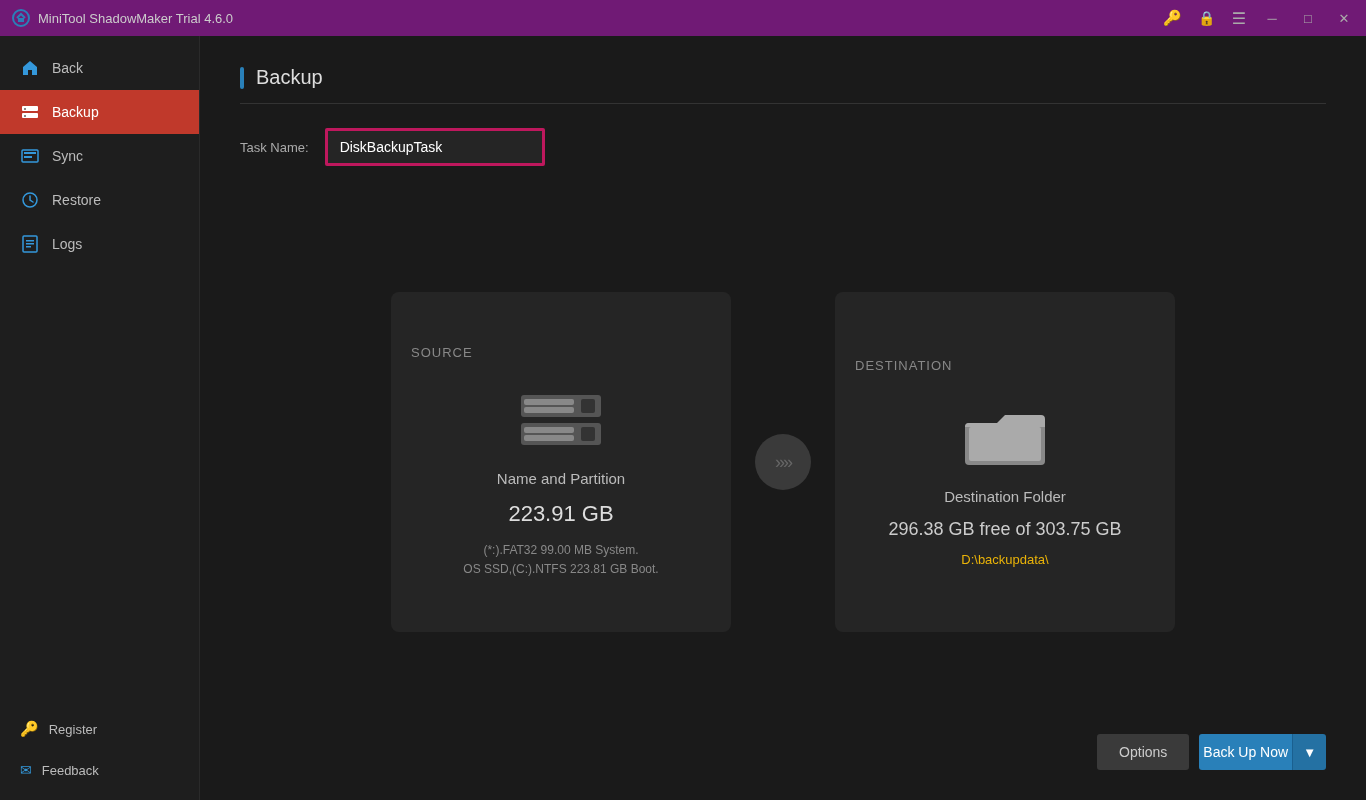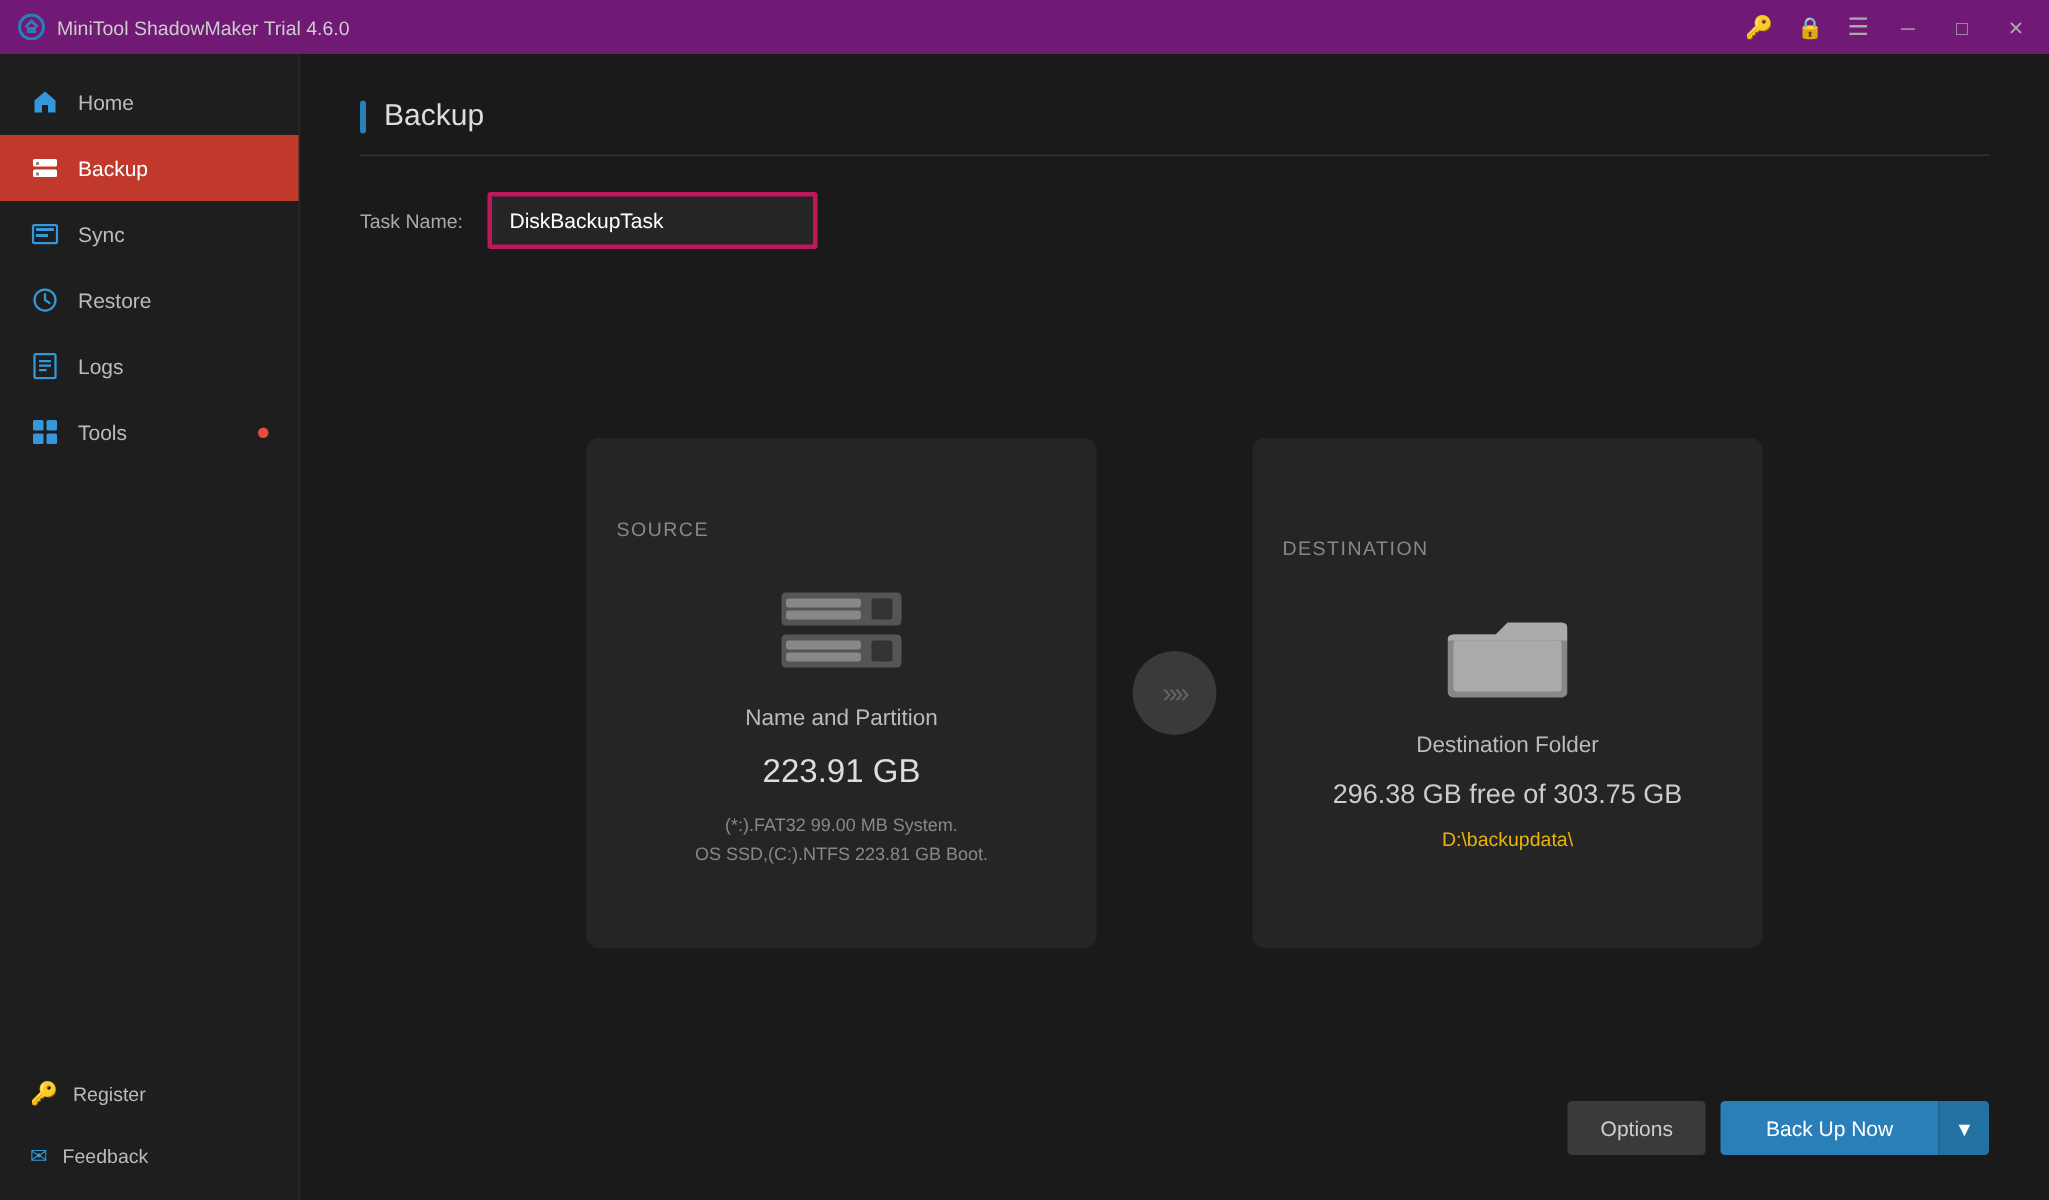--- a/index.html
+++ b/index.html
@@ -276,21 +276,21 @@
     }
 
     .btn-backup-wrap {
       display: flex;
       align-items: stretch;
     }
     .btn-backup {
       background: #2980b9;
       color: #fff;
       border: none;
-      padding: 10px 30px;
+      padding: 10px 4px;
       font-size: 14px;
       cursor: pointer;
       border-radius: 3px 0 0 3px;
     }
     .btn-backup-arrow {
       background: #2471a3;
       color: #fff;
       border: none;
       padding: 10px 10px;
       font-size: 13px;
@@ -330,21 +330,21 @@
 
   <div class="sidebar">
     <nav>
 
       <div class="nav-item">
         <span class="nav-icon">
           <svg width="18" height="18" viewBox="0 0 18 18" fill="none">
             <path d="M2 8 L9 2 L16 8 V16 H11 V11 H7 V16 H2 Z" fill="#3498db"></path>
           </svg>
         </span>
-        <span>Home</span>
+        <span>Back</span>
       </div>
 
       <div class="nav-item active">
         <span class="nav-icon">
           <svg width="18" height="18" viewBox="0 0 18 18" fill="none">
             <rect x="1" y="3" width="16" height="5" rx="1" fill="#fff"></rect>
             <rect x="1" y="10" width="16" height="5" rx="1" fill="#fff"></rect>
             <rect x="3" y="5" width="2" height="2" fill="#888"></rect>
             <rect x="3" y="12" width="2" height="2" fill="#888"></rect>
           </svg>
@@ -379,32 +379,20 @@
           <svg width="18" height="18" viewBox="0 0 18 18" fill="none">
             <rect x="2" y="1" width="14" height="16" rx="1" stroke="#3498db" stroke-width="1.5" fill="none"></rect>
             <rect x="5" y="5" width="8" height="1.5" fill="#3498db"></rect>
             <rect x="5" y="8" width="8" height="1.5" fill="#3498db"></rect>
             <rect x="5" y="11" width="5" height="1.5" fill="#3498db"></rect>
           </svg>
         </span>
         <span>Logs</span>
       </div>
 
-      <div class="nav-item" style="position:relative;">
-        <span class="nav-icon">
-          <svg width="18" height="18" viewBox="0 0 18 18" fill="none">
-            <rect x="1" y="1" width="7" height="7" rx="1" fill="#3498db"></rect>
-            <rect x="10" y="1" width="7" height="7" rx="1" fill="#3498db"></rect>
-            <rect x="1" y="10" width="7" height="7" rx="1" fill="#3498db"></rect>
-            <rect x="10" y="10" width="7" height="7" rx="1" fill="#3498db"></rect>
-          </svg>
-        </span>
-        <span>Tools</span>
-        <span class="nav-dot"></span>
-      </div>
     </nav>
 
     <div class="sidebar-bottom">
       <div class="sidebar-bottom-item">
         <span style="color:#e67e22; font-size:15px;">🔑</span>
         <span>Register</span>
       </div>
       <div class="sidebar-bottom-item">
         <span style="color:#3498db; font-size:14px;">✉</span>
         <span>Feedback</span>

